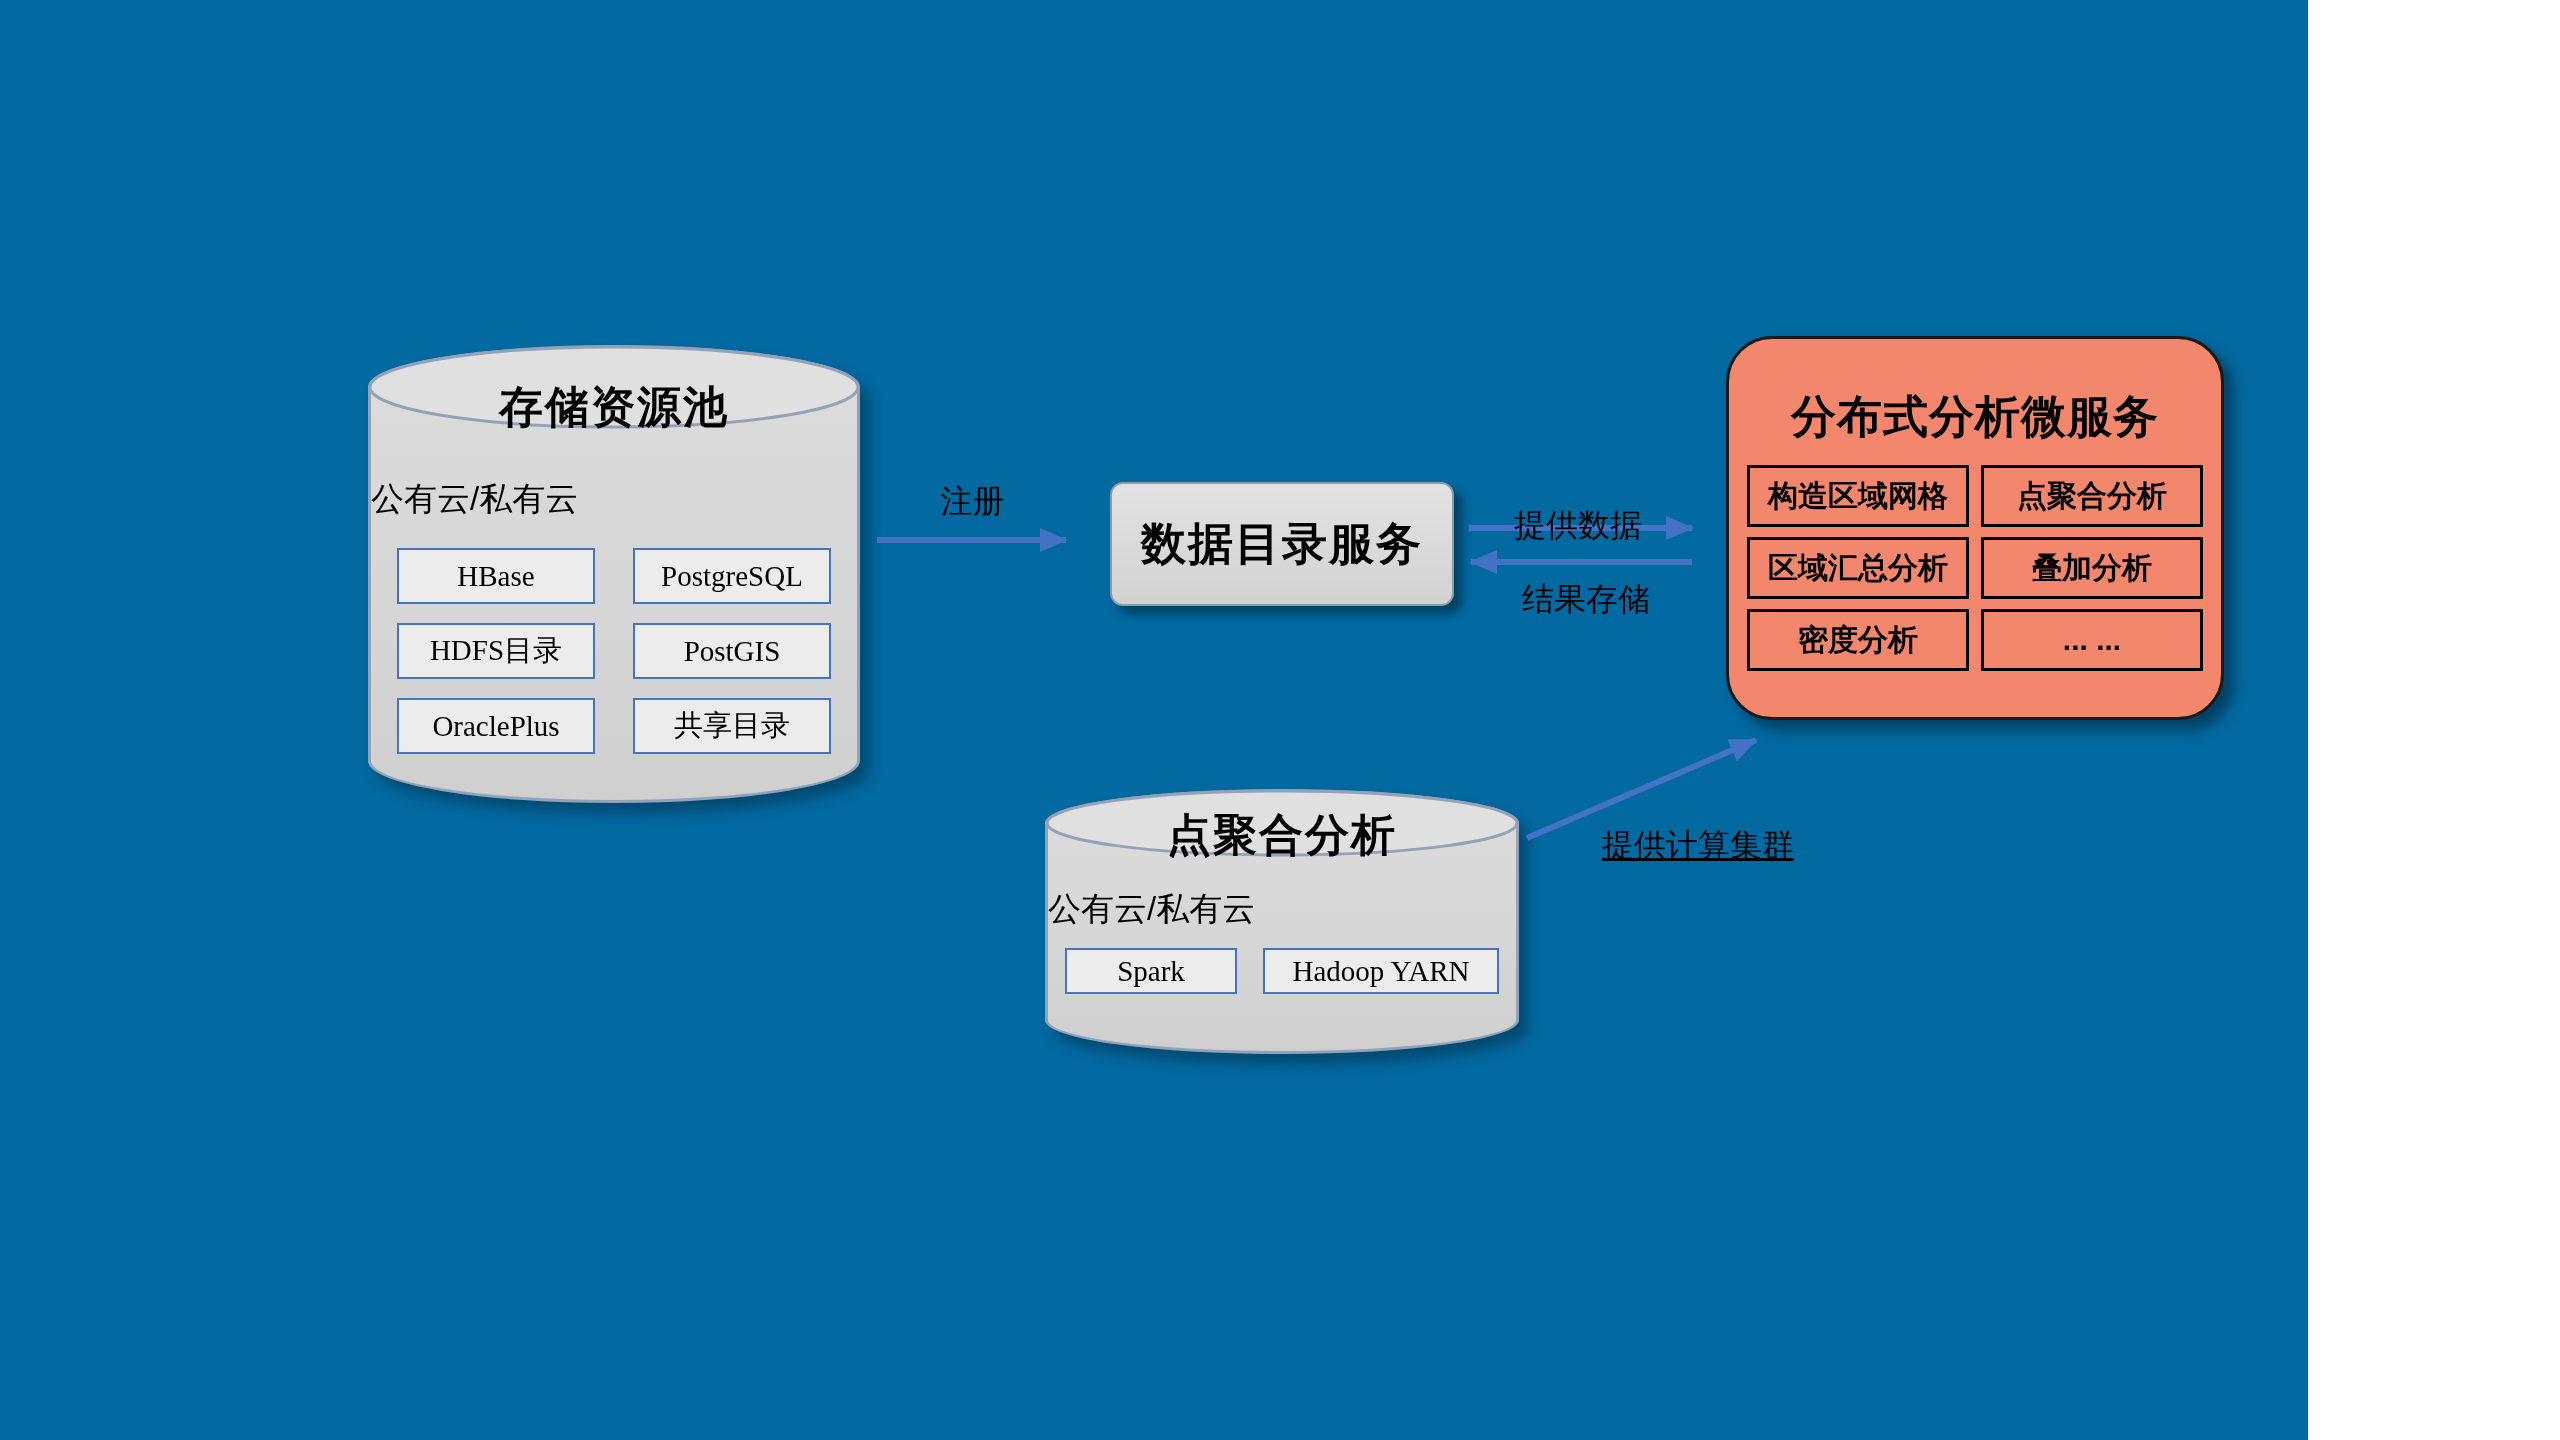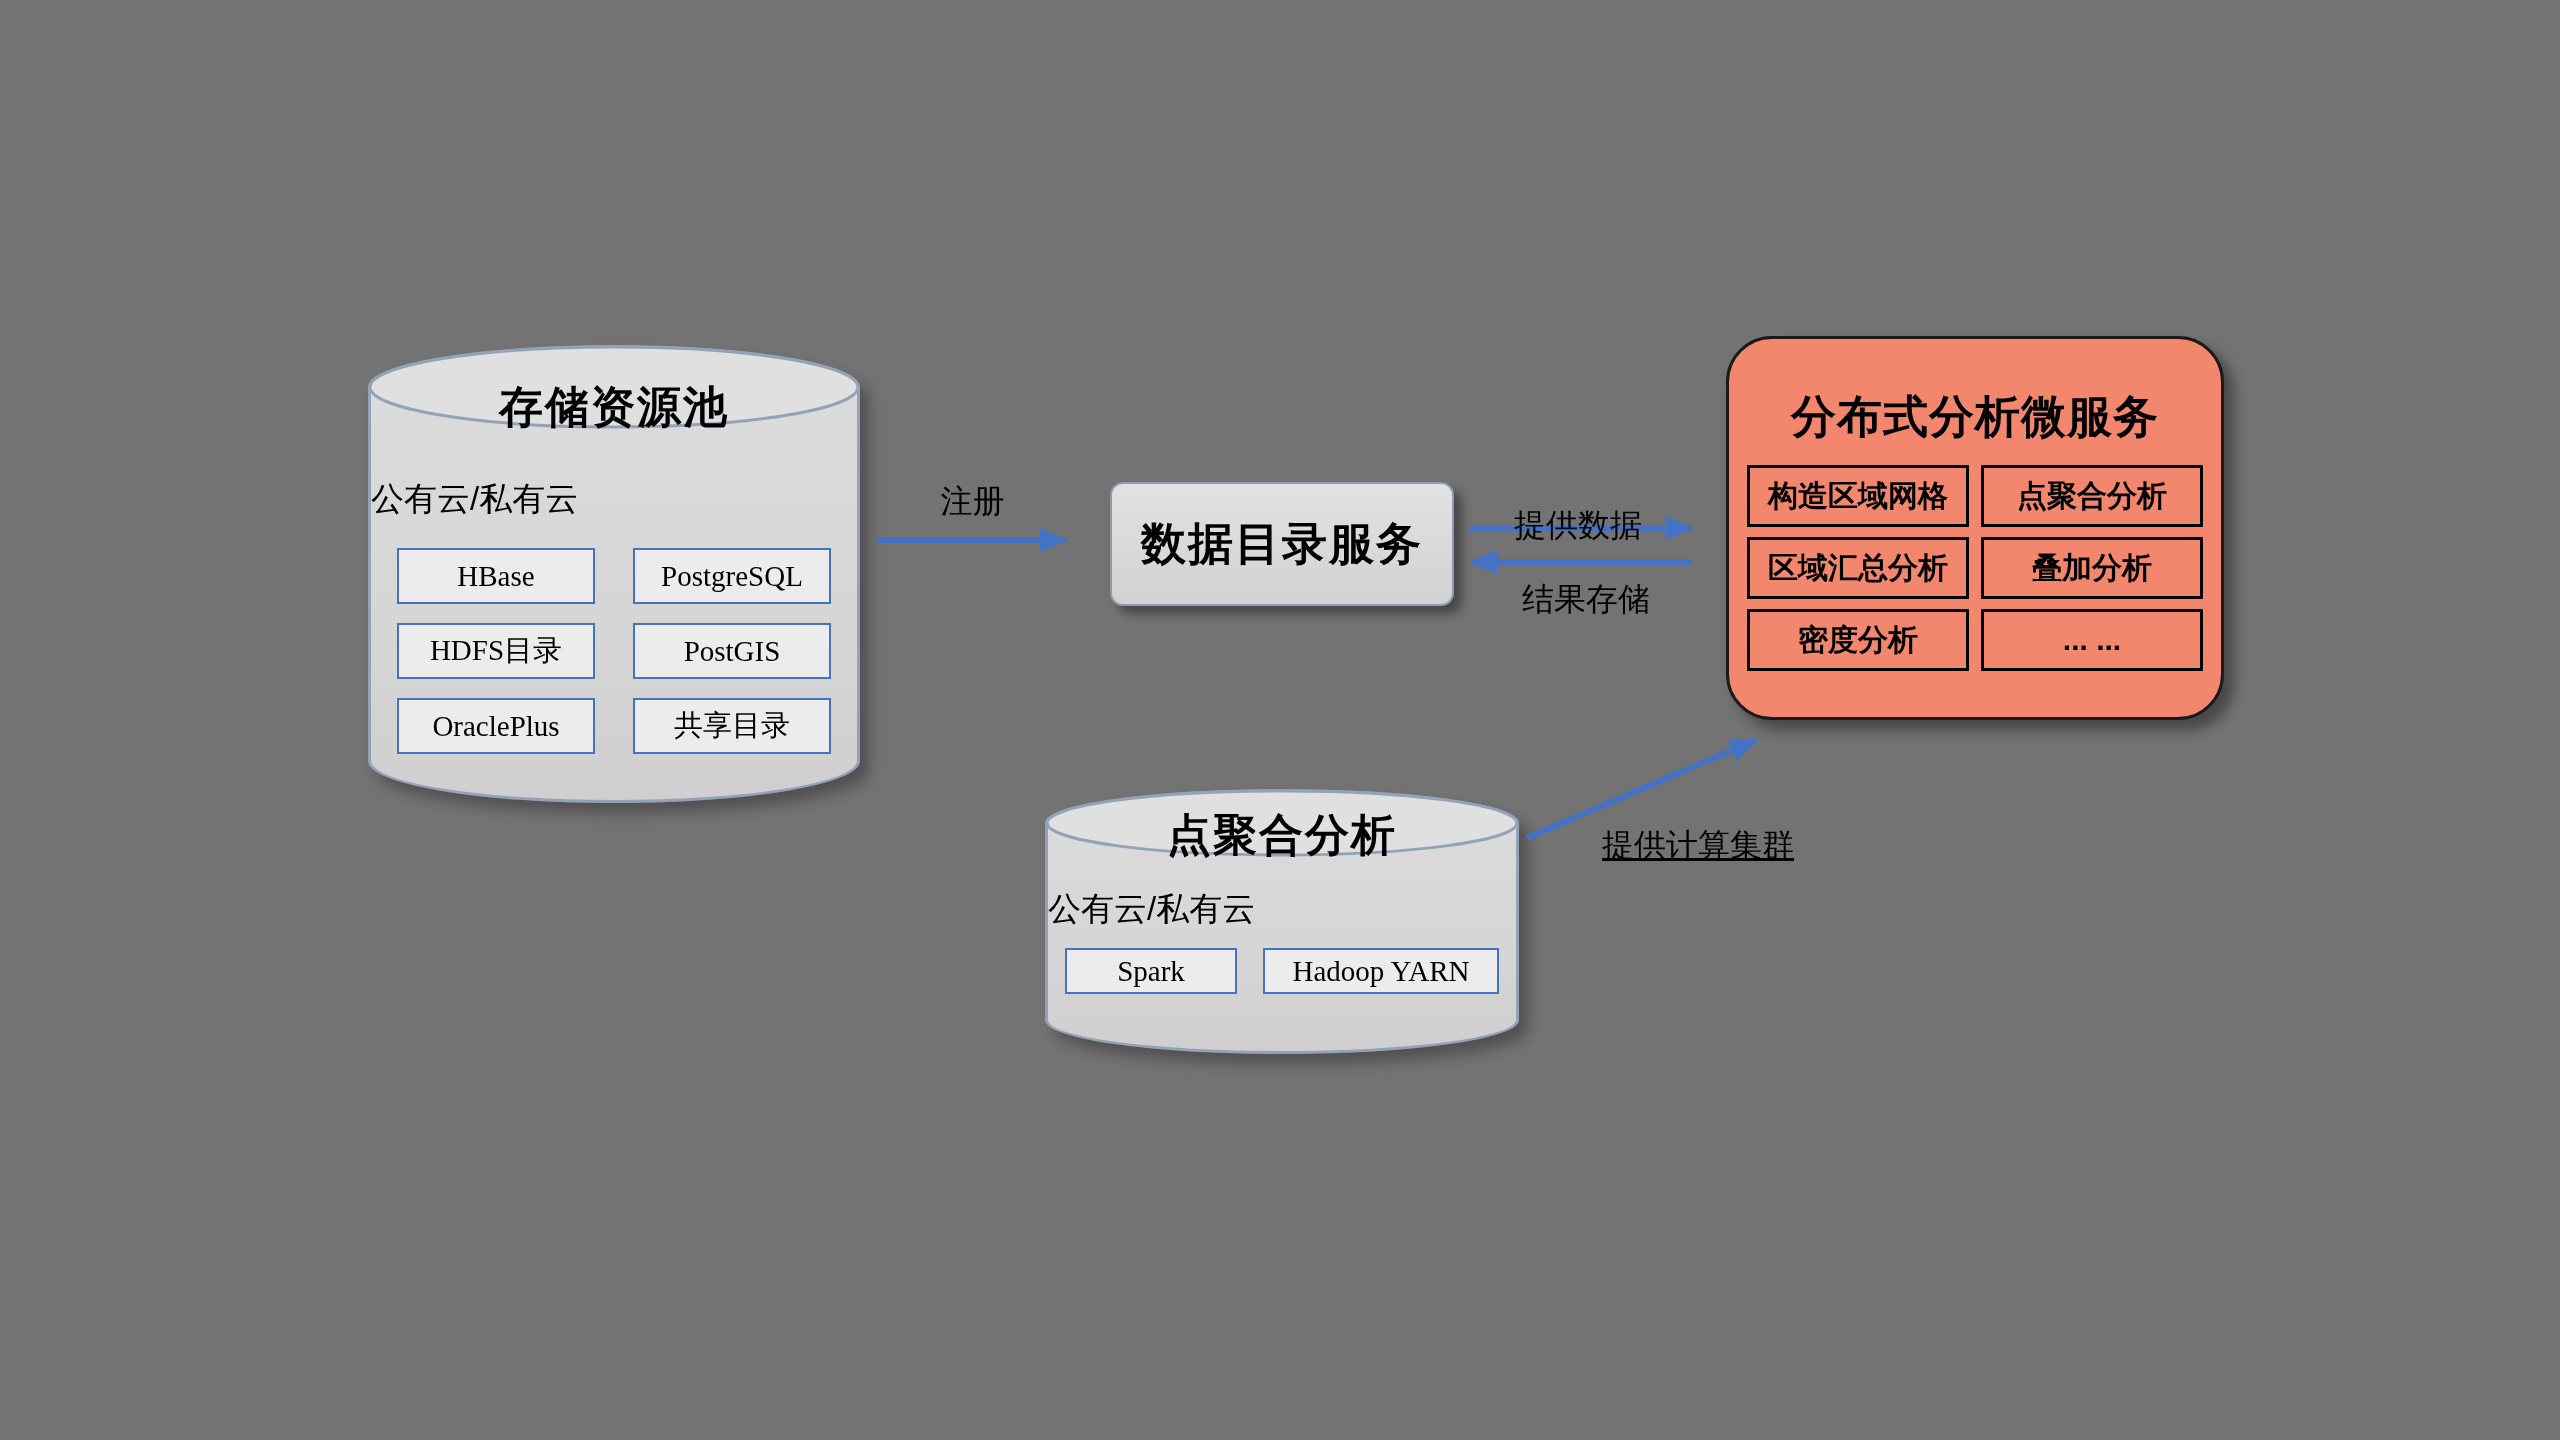--- a/index.html
+++ b/index.html
@@ -4,23 +4,23 @@
 <title>Diagram</title>
 <style>
   * { margin: 0; padding: 0; box-sizing: border-box; }
   html, body { background: #ffffff; }
   body {
     font-family: "Liberation Sans", sans-serif;
     color: #000;
   }
   #canvas {
     position: relative;
-    width: 2560px;
+    width: 2308px;
     height: 1440px;
-    background: #737373;
+    background: #0369a1;
     overflow: hidden;
   }
 
   
   #arrow-layer {
     position: absolute;
     left: 0; top: 0;
     width: 2560px; height: 1440px;
     pointer-events: none;
     z-index: 5;

